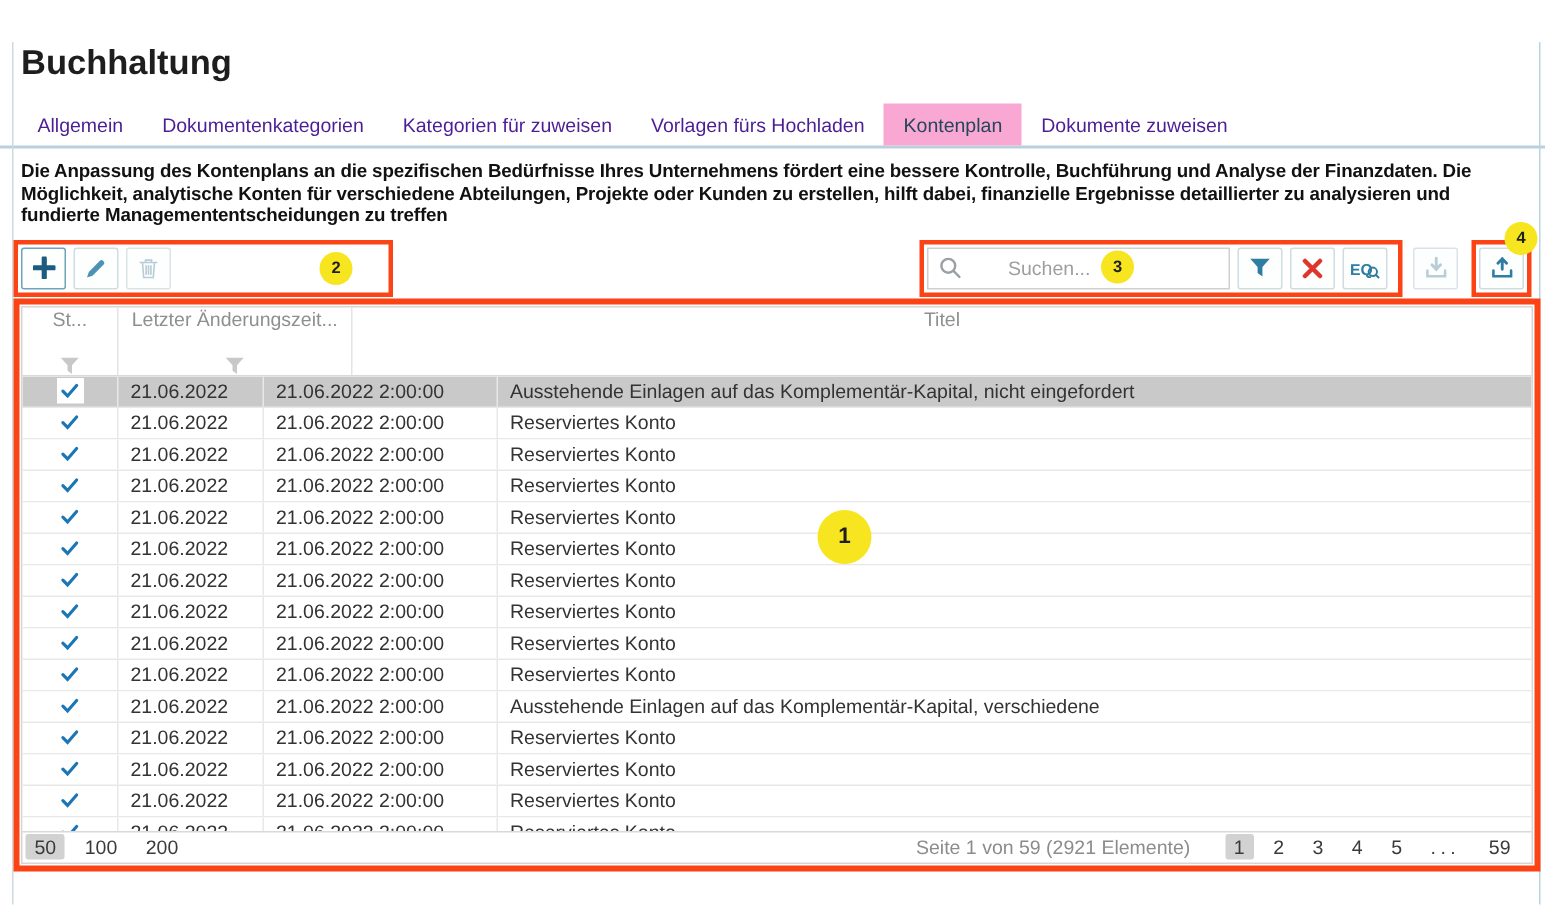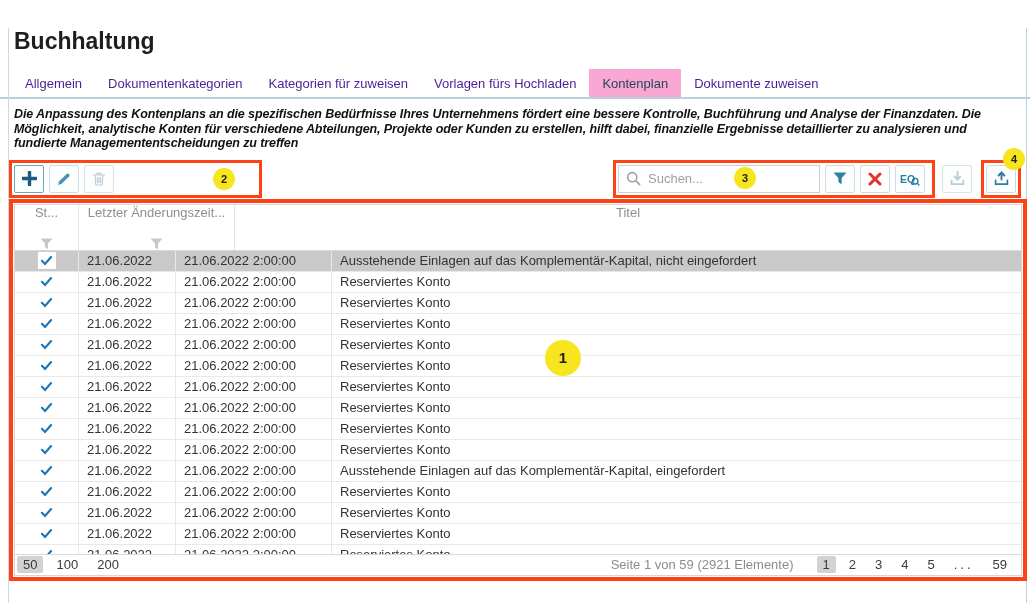--- a/index.html
+++ b/index.html
@@ -11,39 +11,39 @@
 
   .title { margin:28px 0 0 14px; font-size:23px; font-weight:bold; color:#1e1e1e; }
 
   
   .tabbar { display:flex; align-items:flex-end; margin-top:14px; padding-left:12px;
             border-bottom:2px solid #b9d0dd; }
   .tab { padding:7px 13px 6px; font-size:13px; color:#4c1d95; white-space:nowrap; cursor:pointer; }
   .tab.active { background:#f9a8d4; color:#25465a; }
 
   .desc { margin:8px 14px 0; max-width:1008px; font-size:12.5px; font-weight:bold;
-          color:#111; line-height:1.17; letter-spacing:-0.1px;font-style:italic; }
+          color:#111; line-height:1.17; letter-spacing:-0.1px; }
 
   
   .toolbar { display:flex; align-items:center; margin:13px 14px 0; height:30px; }
   .ann { outline:3px solid #fb4316; outline-offset:2px; position:relative; }
   .tb-left { display:flex; align-items:center; width:243px; height:28px; }
   .tb-right { margin-left:auto; display:flex; align-items:center; }
   .btn { width:30px; height:28px; display:flex; align-items:center; justify-content:center;
          background:#fdfefe; border:1px solid #cfdce2; border-radius:2px; margin-right:5px;
          cursor:pointer; }
   .btn:last-child { margin-right:0; }
   .btn.primary { border-color:#6ea3bd; color:#1c5c80; }
   .btn.edit { color:#4b92b6; }
   .btn.disabled { color:#b9cdd8; border-color:#dbe3e8; cursor:default; }
   .btn.accent { color:#2e7da2; }
   .btn.red { color:#e0352b; }
   .searchgroup { display:flex; align-items:center; height:28px; }
   .searchbox { display:flex; align-items:center; width:202px; height:28px; border:1px solid #cfcfcf;
-               padding:0 7px; margin-right:5px; color:#9aa0a4; background:#fff; }
+               padding:0 7px; margin-right:5px; color:#9aa0a4; background:#fff;gap:24px; }
   .searchbox input { border:none; outline:none; flex:1; font-size:13px; margin-left:7px;
                      font-family:"Liberation Sans",sans-serif; color:#444; min-width:0; background:transparent; }
   .searchbox input::placeholder { color:#9e9e9e; }
   .gap10 { width:12px; }
   .gap8 { width:9px; }
 
   
   .badge { position:absolute; width:22px; height:22px; border-radius:50%; background:#f6e51f;
            display:flex; align-items:center; justify-content:center; font-size:11px;
            font-weight:bold; color:#1f1f1f; z-index:6; }
@@ -359,21 +359,21 @@
             <span class="checkbox">
               <span style="display:flex">
                 <svg width="13" height="11" viewBox="0 0 14 12">
                   <path d="M2 6.3 L5.4 9.8 L12 2.2" stroke="currentColor" fill="none" stroke-linecap="round" stroke-width="2.3"></path>
                 </svg>
               </span>
             </span>
           </div>
           <div class="gcell c2">21.06.2022</div>
           <div class="gcell c3">21.06.2022 2:00:00</div>
-          <div class="gcell c4">Ausstehende Einlagen auf das Komplementär-Kapital, eingefordert</div>
+          <div class="gcell c4">Ausstehende Einlagen auf das Komplementär-Kapital, verschiedene</div>
         </div>
         <div class="grow">
           <div class="gcell checkcell c1">
             <span class="checkbox">
               <span style="display:flex">
                 <svg width="13" height="11" viewBox="0 0 14 12">
                   <path d="M2 6.3 L5.4 9.8 L12 2.2" stroke="currentColor" fill="none" stroke-linecap="round" stroke-width="2.3"></path>
                 </svg>
               </span>
             </span>

